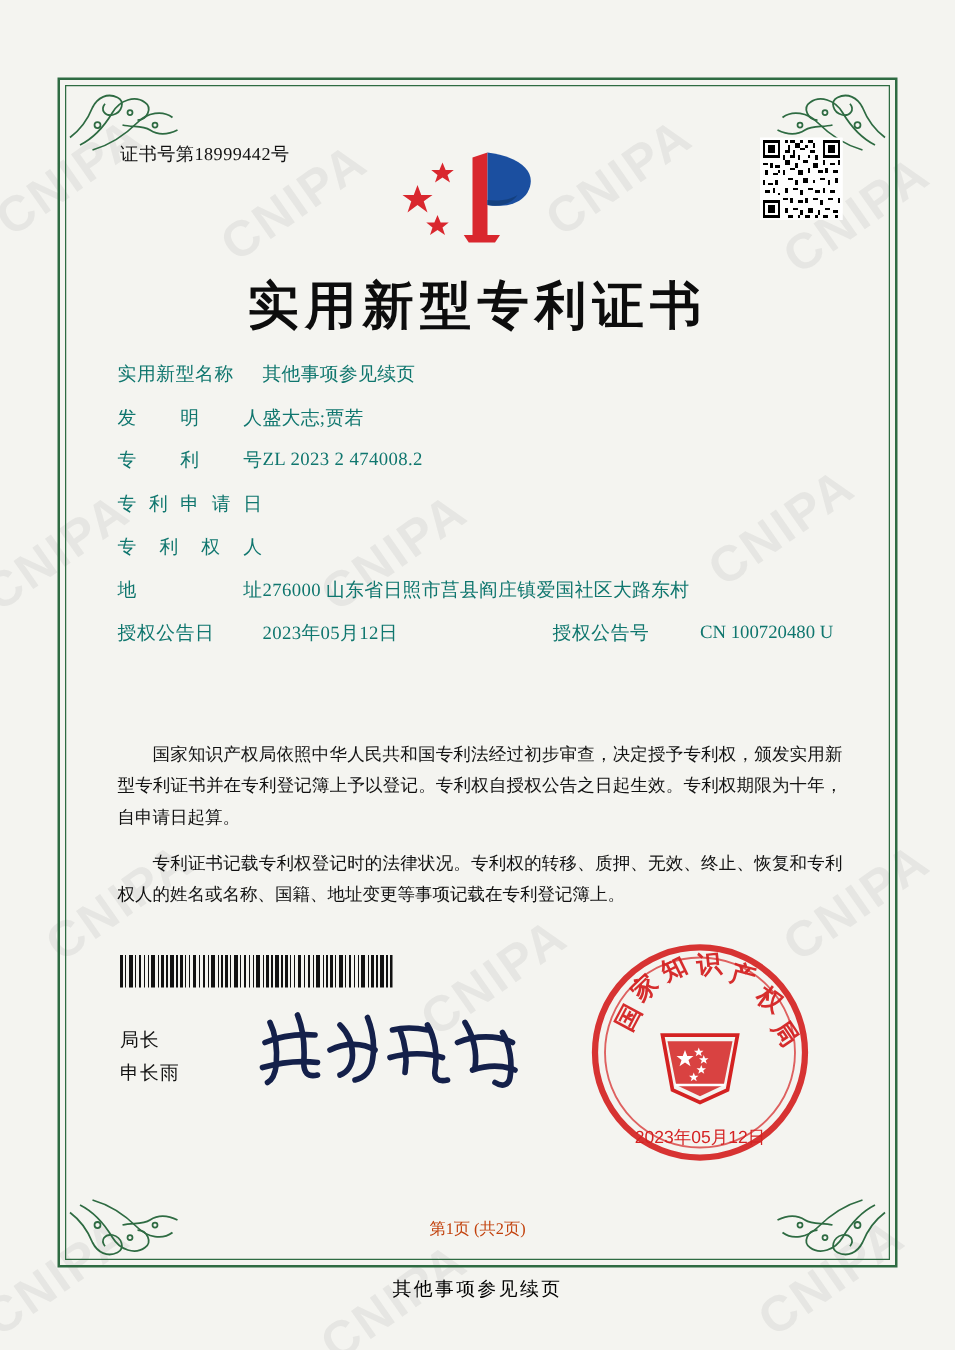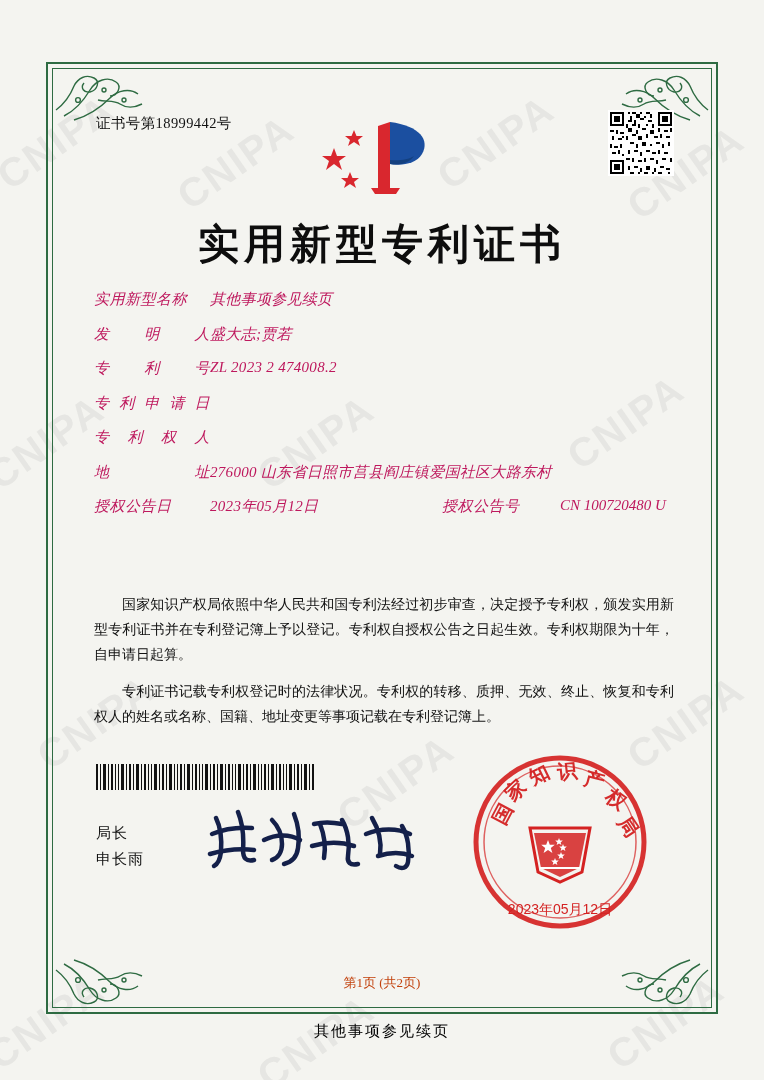--- a/index.html
+++ b/index.html
@@ -127,25 +127,24 @@
 
   
   .fields {
     position: absolute;
     left: 42px;
     top: 238px;
     right: 36px;
   }
   .field {
     display: flex;
-    align-items: flex-start;
+    align-items: center;
     margin-bottom: 15.5px;
     font-size: 15px;
-    color: #be185d;
-    font-style: italic;
+    color: #0f766e;
   }
   .f-label {
     width: 116px;
     flex: 0 0 116px;
     letter-spacing: 0.5px;
   }
   .f-label.spaced {
     display: flex;
     justify-content: space-between;
   }

